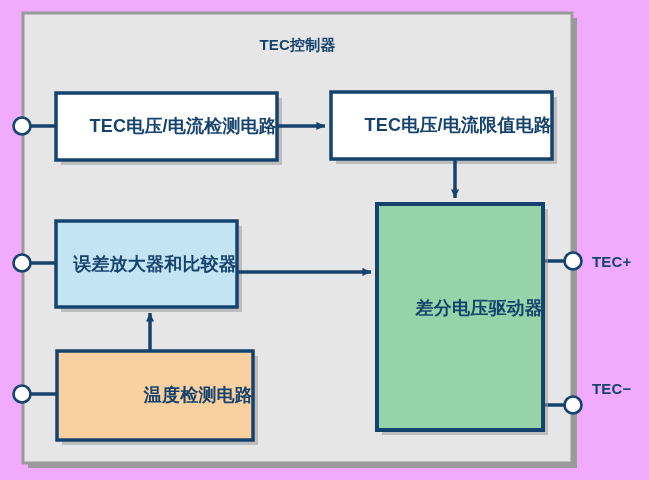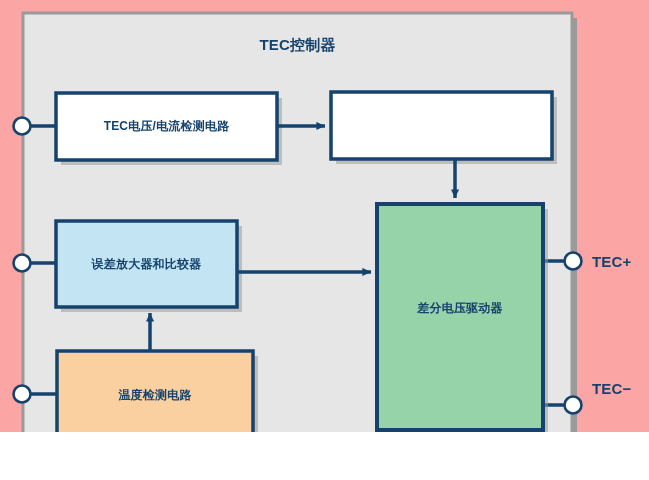--- a/index.html
+++ b/index.html
@@ -6,42 +6,42 @@
     margin: 0;
     padding: 0;
     background: #ffffff;
   }
   body {
     font-family: "Liberation Sans", "DejaVu Sans", sans-serif;
   }
   #diagram-root {
     position: relative;
     width: 649px;
-    height: 432px;
-    background: #fca5a5;
+    height: 480px;
+    background: #f0abfc;
     overflow: hidden;
   }
   .svg-layer {
     position: absolute;
     left: 0;
     top: 0;
     width: 649px;
     height: 480px;
   }
   .label {
     position: absolute;
     color: #16436e;
     font-weight: bold;
     white-space: nowrap;
     letter-spacing: 0.2px;
     -webkit-font-smoothing: antialiased;
   }
   .box-label {
-    text-align: center;
-    font-size: 12px;
+    text-align: right;
+    font-size: 18px;
     line-height: 18px;
   }
   .title-label {
     font-size: 15px;
     text-align: center;
   }
   .pin-label {
     font-size: 15px;
   }
 </style>
@@ -94,20 +94,21 @@
     <circle cx="22" cy="263" r="8.5" fill="#ffffff" stroke="#16436e" stroke-width="2.6"></circle>
     <circle cx="22" cy="394" r="8.5" fill="#ffffff" stroke="#16436e" stroke-width="2.6"></circle>
     <circle cx="573" cy="261" r="8.5" fill="#ffffff" stroke="#16436e" stroke-width="2.6"></circle>
     <circle cx="573" cy="405" r="8.5" fill="#ffffff" stroke="#16436e" stroke-width="2.6"></circle>
   </svg>
 
   <div class="label title-label" style="left:23px; top:36px; width:549px;">TEC控制器</div>
 
   <div class="label box-label" style="left:56px; top:117px; width:221px;">TEC电压/电流检测电路</div>
 
+  <div class="label box-label" style="left:331px; top:116px; width:221px;">TEC电压/电流限值电路</div>
 
   <div class="label box-label" style="left:56px; top:255px; width:181px;">误差放大器和比较器</div>
 
   <div class="label box-label" style="left:57px; top:386px; width:196px;">温度检测电路</div>
 
   <div class="label box-label" style="left:377px; top:299px; width:166px;">差分电压驱动器</div>
 
   <div class="label pin-label" style="left:592px; top:253px;">TEC+</div>
 
   <div class="label pin-label" style="left:592px; top:380px;">TEC−</div>

